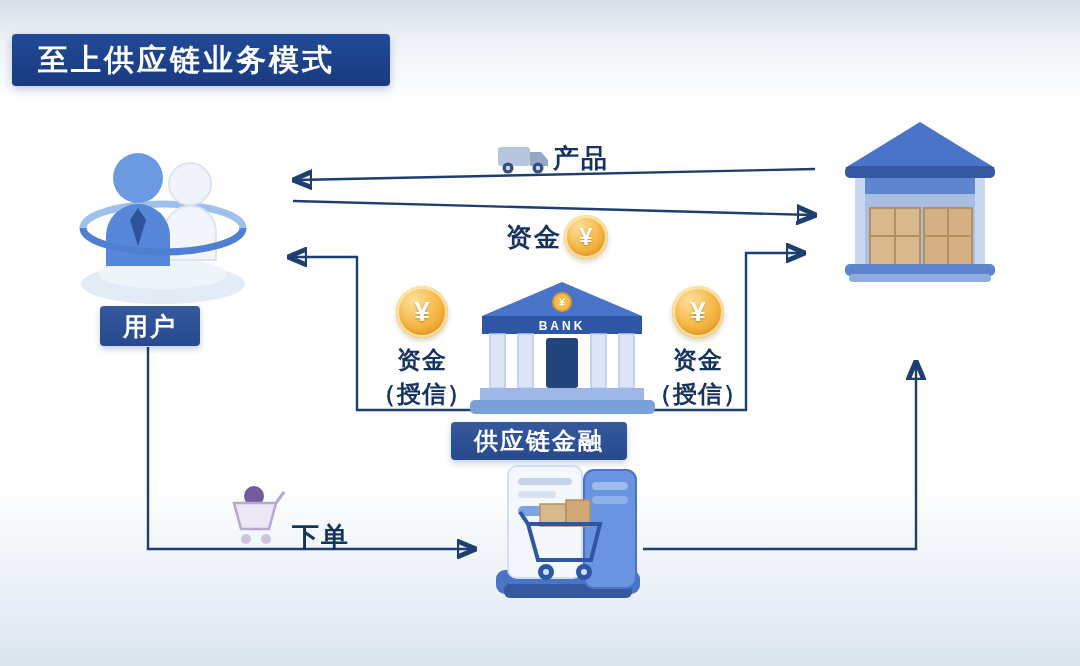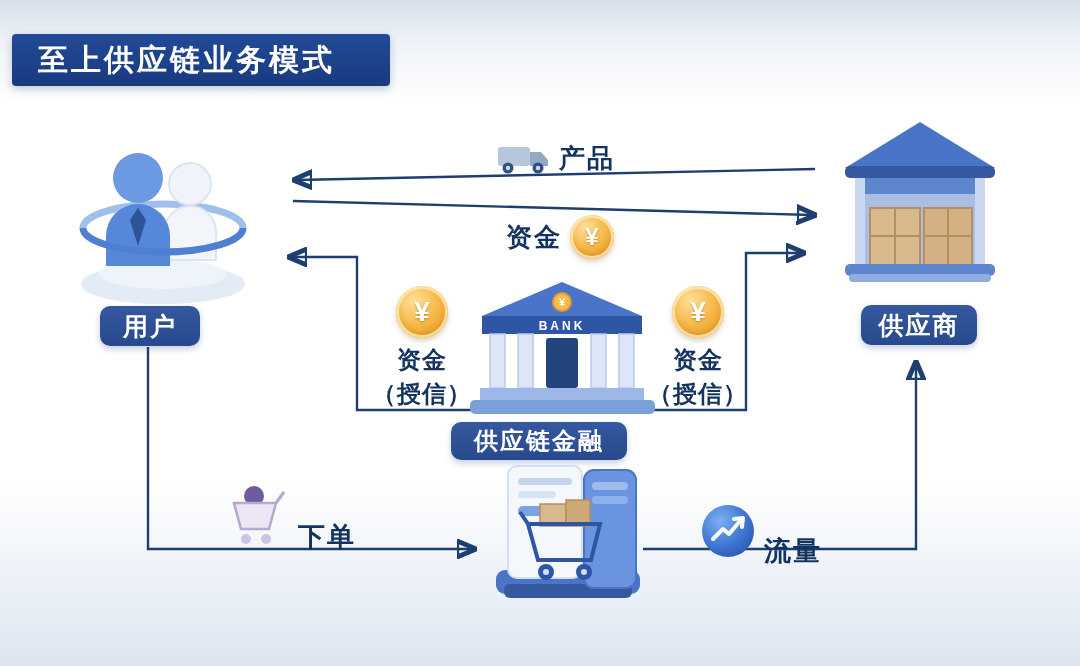--- a/index.html
+++ b/index.html
@@ -19,23 +19,23 @@
     box-shadow:0 3px 8px rgba(20,50,110,.25);
   }
   .banner-text { color:#ffffff; font-size:30px; font-weight:bold; letter-spacing:3px; }
   .arrow-layer { position:absolute; left:0; top:0; width:1080px; height:666px; }
   .arrow-layer path { stroke:#1d3e6e; stroke-width:2.4; fill:none; }
   .abs { position:absolute; }
   .pill {
     position:absolute; background:linear-gradient(180deg,#35589e,#27498d);
     color:#fff; font-weight:bold; font-size:25px; letter-spacing:2px;
     display:flex; align-items:center; justify-content:center;
-    border-radius:10px; box-shadow:0 3px 6px rgba(25,55,120,.25);
+    border-radius:4px; box-shadow:0 3px 6px rgba(25,55,120,.25);
   }
-  .flow-label { position:absolute; display:flex; align-items:center; gap:8px; }
+  .flow-label { position:absolute; display:flex; align-items:center; gap:2px; }
   .flow-text { font-size:26px; font-weight:bold; color:#14335f; letter-spacing:2px; white-space:nowrap; }
   .flow-text.big { font-size:27px;margin-top:41px; }
   .credit-label { position:absolute; width:104px; display:flex; flex-direction:column; align-items:center; gap:2px; }
   .credit-label .flow-text { font-size:24px; letter-spacing:1px; }
   .coin {
     border-radius:50%;
     background:radial-gradient(circle at 35% 28%, #fddf9a 0%, #f6bb4c 45%, #eda22e 75%, #d88a1d 100%);
     box-shadow:inset 0 0 0 3px rgba(255,236,180,.8), inset 0 -3px 6px rgba(170,105,10,.45), 0 3px 5px rgba(120,80,10,.25);
     display:flex; align-items:center; justify-content:center; flex:0 0 auto;
   }
@@ -89,21 +89,20 @@
     <rect x="20" y="74" width="110" height="72" fill="#a9bee2"></rect>
     <rect x="25" y="88" width="50" height="58" fill="#d8b98e" stroke="#b5905c" stroke-width="2"></rect>
     <line x1="50" y1="88" x2="50" y2="146" stroke="#b5905c" stroke-width="2"></line>
     <line x1="25" y1="116" x2="75" y2="116" stroke="#b5905c" stroke-width="2"></line>
     <rect x="79" y="88" width="48" height="58" fill="#d3b184" stroke="#b5905c" stroke-width="2"></rect>
     <line x1="103" y1="88" x2="103" y2="146" stroke="#b5905c" stroke-width="2"></line>
     <line x1="79" y1="116" x2="127" y2="116" stroke="#b5905c" stroke-width="2"></line>
     <rect x="0" y="144" width="150" height="12" rx="5" fill="#5e86cf"></rect>
     <rect x="4" y="154" width="142" height="8" rx="4" fill="#8fadde"></rect>
   </svg>
-  <div class="pill" style="left:861px; top:305px; width:116px; height:40px">供应商</div>
 
   <svg class="abs" style="left:470px; top:280px; width:185px; height:140px" viewBox="0 0 185 140">
     <polygon points="92,2 172,36 12,36" fill="#4a74c8"></polygon>
     <circle cx="92" cy="22" r="9" fill="#f5bb4d" stroke="#de9a2c" stroke-width="2"></circle>
     <text x="92" y="26" class="coin-mini">¥</text>
     <rect x="12" y="36" width="160" height="18" fill="#2f55a5"></rect>
     <text x="92" y="50" class="bank-sign">BANK</text>
     <rect x="20" y="54" width="15" height="54" fill="#dde6f6" stroke="#b9c9e8" stroke-width="1.5"></rect>
     <rect x="48" y="54" width="15" height="54" fill="#dde6f6" stroke="#b9c9e8" stroke-width="1.5"></rect>
     <rect x="121" y="54" width="15" height="54" fill="#dde6f6" stroke="#b9c9e8" stroke-width="1.5"></rect>
@@ -173,29 +172,14 @@
     <svg width="66" height="68" viewBox="0 0 66 68">
       <circle cx="30" cy="13" r="10" fill="#6f5b9e"></circle>
       <path d="M10 20 L52 20 L45 46 L17 46 Z" fill="#ece6f5" stroke="#b7a8cf" stroke-width="2.5"></path>
       <path d="M52 20 L60 9" stroke="#b7a8cf" stroke-width="3" fill="none"></path>
       <circle cx="22" cy="56" r="5" fill="#cfc3e2"></circle>
       <circle cx="42" cy="56" r="5" fill="#cfc3e2"></circle>
     </svg>
     <span class="flow-text big">下单</span>
   </div>
 
-  <div class="flow-label" style="left:700px; top:492px">
-    <svg width="56" height="56" viewBox="0 0 56 56">
-      <defs>
-        <radialGradient id="tg" cx="35%" cy="30%" r="80%">
-          <stop offset="0%" stop-color="#7db0f0"></stop>
-          <stop offset="60%" stop-color="#3f77d2"></stop>
-          <stop offset="100%" stop-color="#2a58ad"></stop>
-        </radialGradient>
-      </defs>
-      <circle cx="28" cy="28" r="26" fill="url(#tg)"></circle>
-      <path d="M13 36 L23 26 L29 31 L40 18" fill="none" stroke="#ffffff" stroke-width="4" stroke-linecap="round" stroke-linejoin="round"></path>
-      <path d="M34 16 L43 15 L42 24" fill="none" stroke="#ffffff" stroke-width="4" stroke-linecap="round" stroke-linejoin="round"></path>
-    </svg>
-    <span class="flow-text big">流量</span>
-  </div>
 
 </div>
 
 </body></html>

